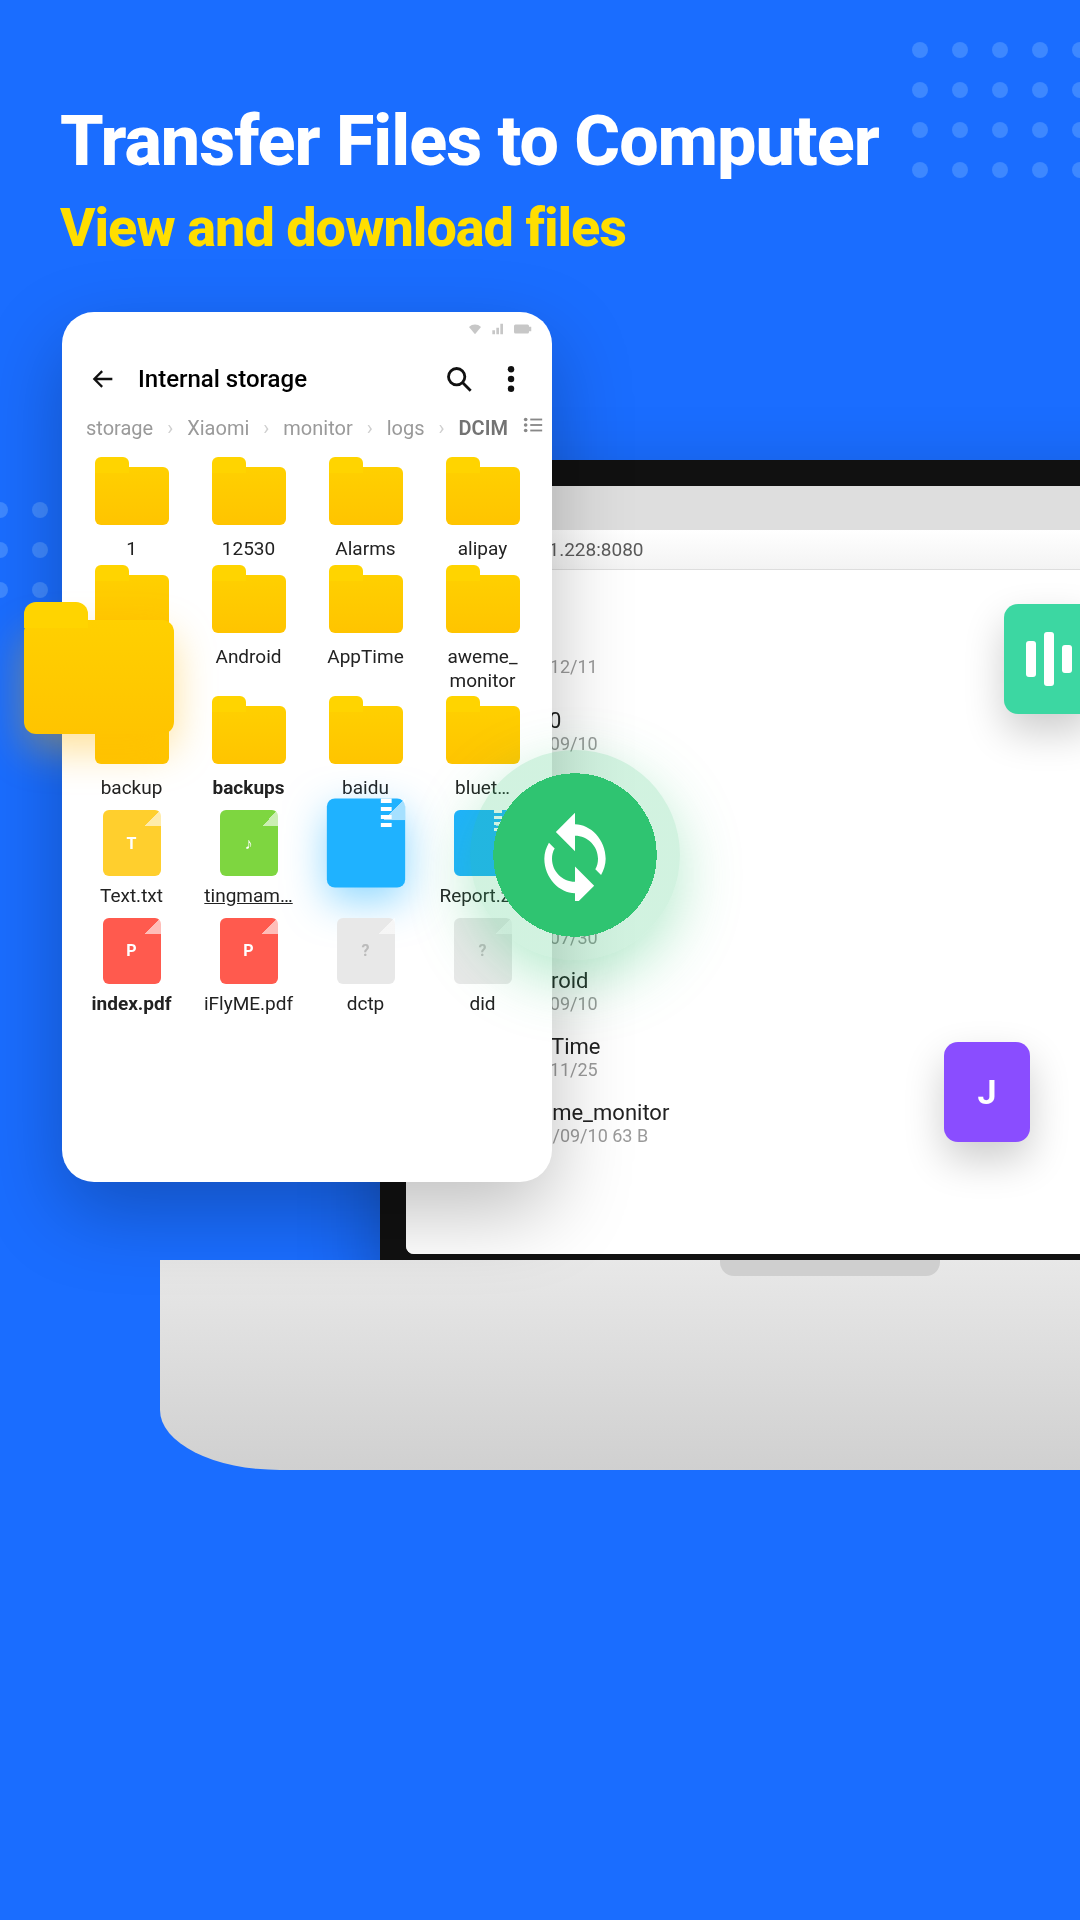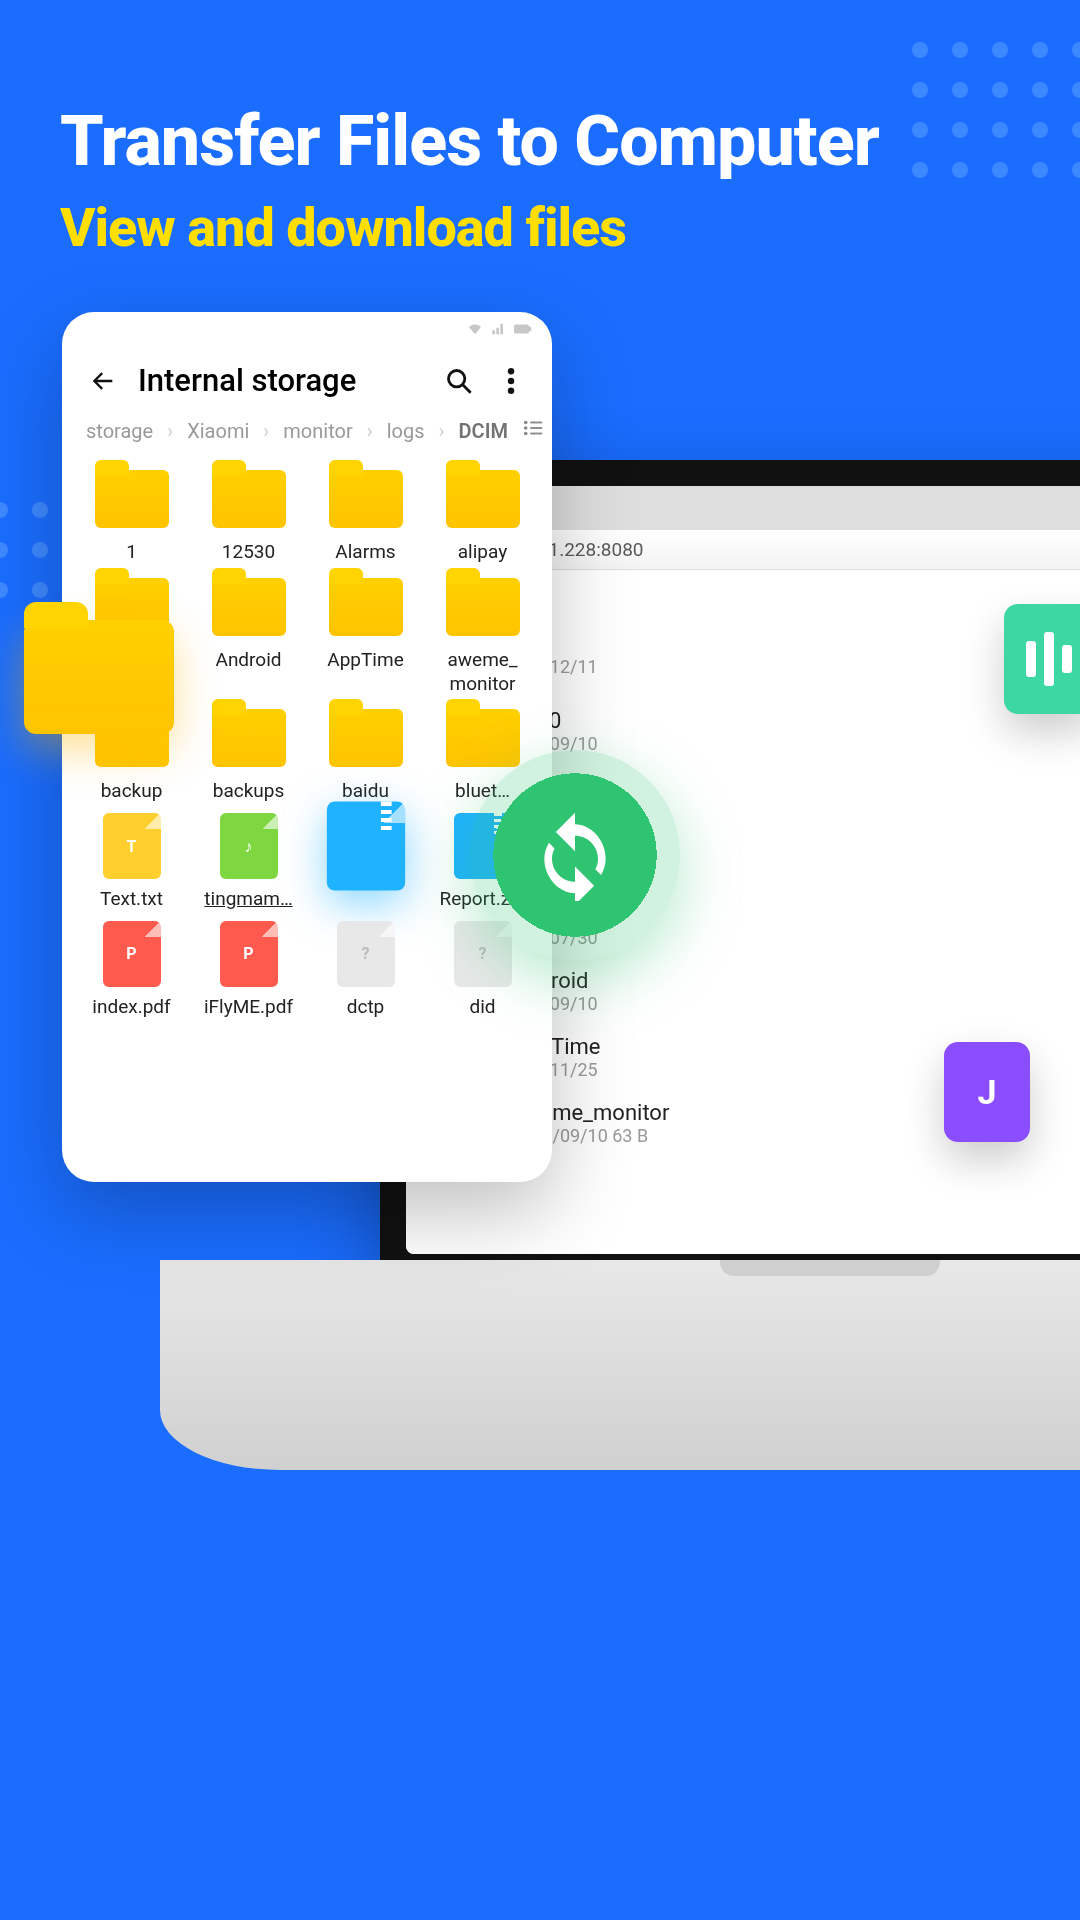--- a/index.html
+++ b/index.html
@@ -15,21 +15,21 @@
   .hero h1 { color:#fff; font-size:70px; font-weight:800; letter-spacing:-1px; }
   .hero h2 { color:#ffde00; font-size:54px; font-weight:800; margin-top:14px; letter-spacing:-1px; }
 
   
   .phone { position:absolute; top:312px; left:62px; width:490px; height:870px;
            background:#fff; border-radius:32px; box-shadow:0 30px 80px rgba(0,0,0,.25); overflow:hidden; z-index:20; }
   .phone .statusbar { height:24px; display:flex; justify-content:flex-end; align-items:center; gap:6px;
                       padding:10px 20px 0; color:#c7c7c7; }
   .phone .statusbar svg { width:18px; height:16px; }
   .phone .appbar { display:flex; align-items:center; padding:26px 24px 18px; gap:18px; }
-  .phone .appbar .title { font-size:31px; font-weight:500; flex:1; }
+  .phone .appbar .title { font-size:24px; font-weight:500; flex:1; }
   .phone .appbar .iconbtn { width:34px; height:34px; display:flex; align-items:center; justify-content:center; }
   .phone .crumbs { display:flex; align-items:center; gap:14px; padding:0 24px 8px; font-size:20px; color:#9a9a9a; }
   .phone .crumbs .sep { color:#cfcfcf; }
   .phone .crumbs .cur { color:#737373; font-weight:600; }
   .phone .crumbs .listtoggle { margin-left:auto; }
   .phone .grid { display:grid; grid-template-columns:repeat(4,1fr); gap:10px 6px; padding:14px 14px 0; }
   .cell { display:flex; flex-direction:column; align-items:center; }
   .cell .thumb { width:76px; height:66px; display:flex; align-items:center; justify-content:center; margin-bottom:8px; }
   .cell .lbl { font-size:19px; color:#222; text-align:center; max-width:110px; line-height:1.25; }
 
@@ -336,21 +336,21 @@
       <div class="cell">
         <div class="thumb">
           <div class="folder"></div>
         </div>
         <div class="lbl" style="white-space: pre-line;">backup</div>
       </div>
       <div class="cell">
         <div class="thumb">
           <div class="folder"></div>
         </div>
-        <div class="lbl" style="white-space: pre-line;">backups</div>
+        <div class="lbl" style="white-space: pre-line; font-weight: bold;">backups</div>
       </div>
       <div class="cell">
         <div class="thumb">
           <div class="folder"></div>
         </div>
         <div class="lbl" style="white-space: pre-line;">baidu</div>
       </div>
       <div class="cell">
         <div class="thumb">
           <div class="folder"></div>
@@ -382,21 +382,21 @@
           <div class="file zip">
             <span class="corner"></span>
           </div>
         </div>
         <div class="lbl" style="white-space: pre-line;">Report.zip</div>
       </div>
       <div class="cell">
         <div class="thumb">
           <div class="file pdf"><span class="corner"></span>P</div>
         </div>
-        <div class="lbl" style="white-space: pre-line;">index.pdf</div>
+        <div class="lbl" style="white-space: pre-line; font-weight: bold;">index.pdf</div>
       </div>
       <div class="cell">
         <div class="thumb">
           <div class="file pdf"><span class="corner"></span>P</div>
         </div>
         <div class="lbl" style="white-space: pre-line;">iFlyME.pdf</div>
       </div>
       <div class="cell">
         <div class="thumb">
           <div class="file blank"><span class="corner"></span>?</div>

